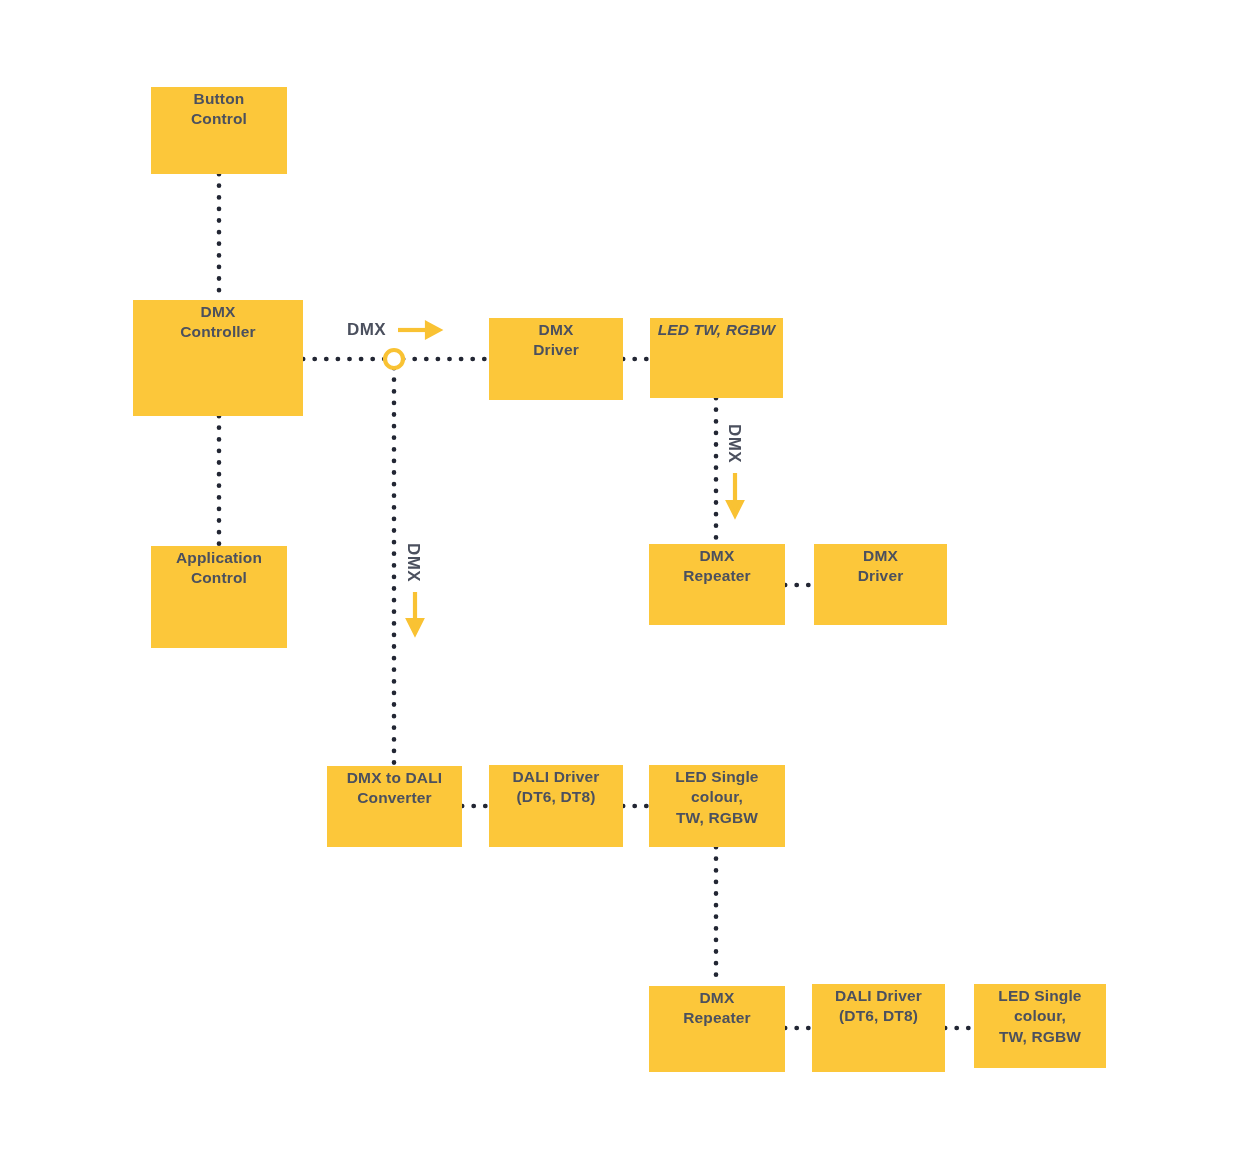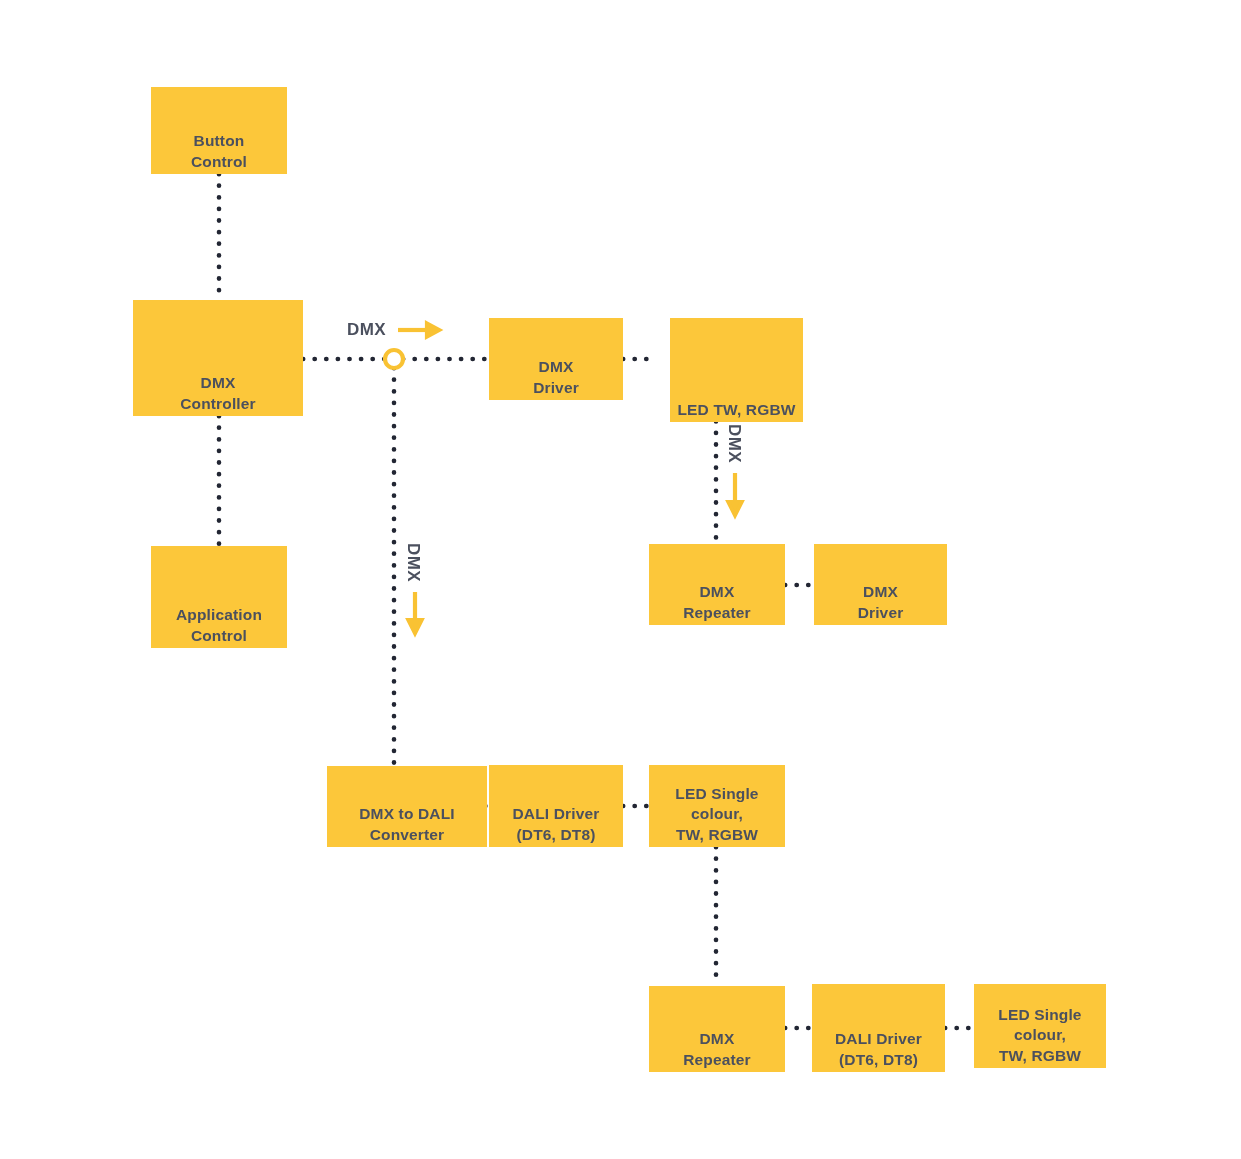--- a/index.html
+++ b/index.html
@@ -23,21 +23,21 @@
     top: 0;
     width: 1241px;
     height: 1159px;
     pointer-events: none;
   }
   .node {
     position: absolute;
     box-sizing: border-box;
     background: #FCC73A;
     display: flex;
-    align-items: flex-end;
+    align-items: flex-start;
     justify-content: center;
     text-align: center;
     color: #4B505E;
     font-family: "Liberation Sans", sans-serif;
     font-size: 15.5px;
     font-weight: 700;
     line-height: 1.32;
     letter-spacing: 0.15px;
     padding: 2px 5px;
     z-index: 2;
@@ -131,35 +131,35 @@
   <div class="node" style="left:151px; top:546px; width:136px; height:102px;">
     <span class="node-label">Application
 Control</span>
   </div>
 
   <div class="node" style="left:489px; top:318px; width:134px; height:82px;">
     <span class="node-label">DMX
 Driver</span>
   </div>
 
-  <div class="node" style="left:670px; top:318px; width:133px; height:104px;">
+  <div class="node" style="left:650px; top:318px; width:133px; height:80px;font-style:italic;">
     <span class="node-label">LED TW, RGBW</span>
   </div>
 
   <div class="node" style="left:649px; top:544px; width:136px; height:81px;">
     <span class="node-label">DMX
 Repeater</span>
   </div>
 
   <div class="node" style="left:814px; top:544px; width:133px; height:81px;">
     <span class="node-label">DMX
 Driver</span>
   </div>
 
-  <div class="node" style="left:327px; top:766px; width:160px; height:81px;">
+  <div class="node" style="left:327px; top:766px; width:135px; height:81px;">
     <span class="node-label">DMX to DALI
 Converter</span>
   </div>
 
   <div class="node" style="left:489px; top:765px; width:134px; height:82px;">
     <span class="node-label">DALI Driver
 (DT6, DT8)</span>
   </div>
 
   <div class="node" style="left:649px; top:765px; width:136px; height:82px;">

